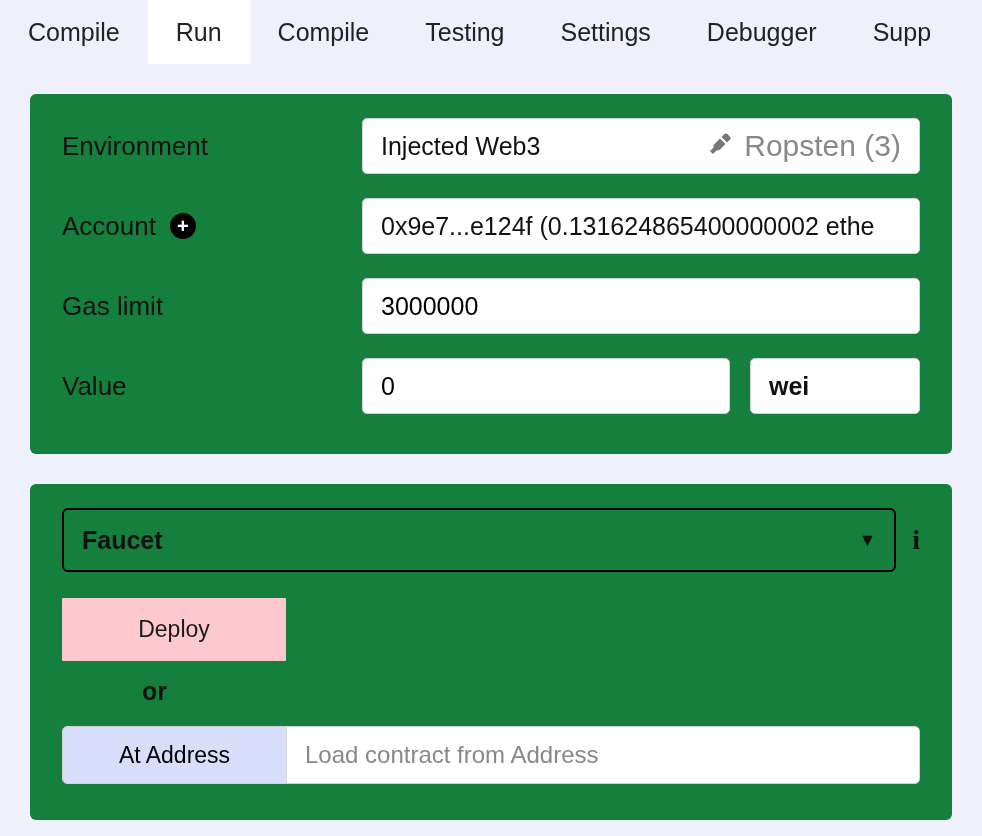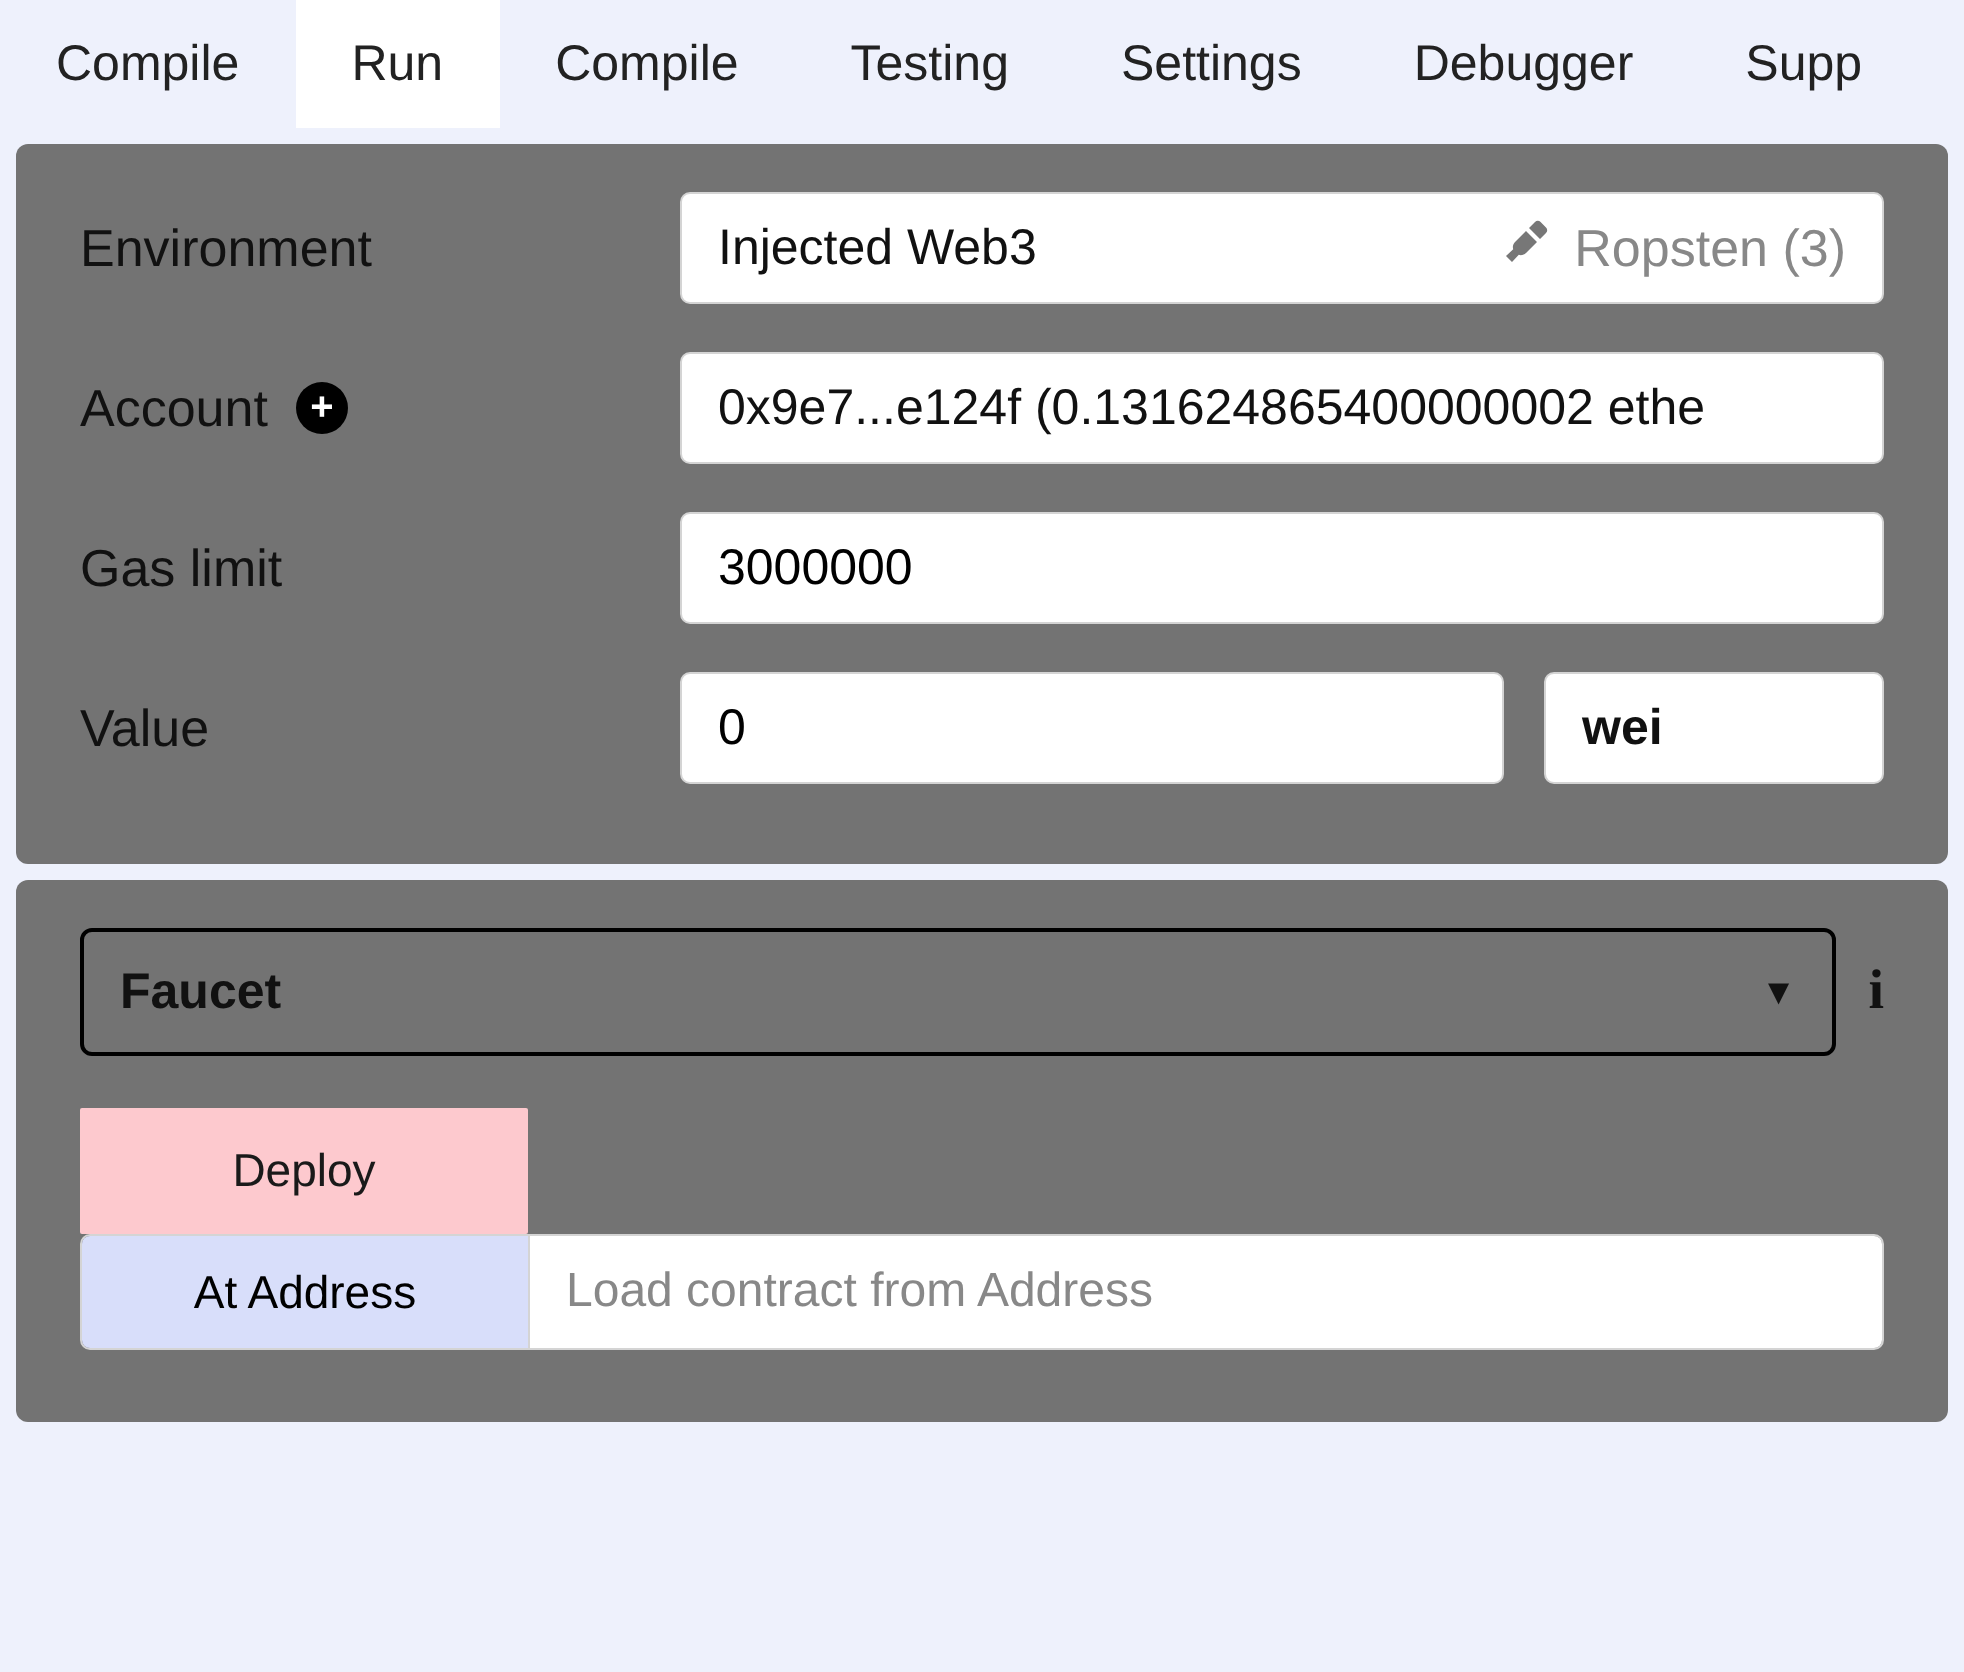--- a/index.html
+++ b/index.html
@@ -22,22 +22,22 @@
       font-size: 25px;
       display: flex;
       align-items: center;
       cursor: pointer;
       color: #222;
     }
     .tab.active {
       background: #fff;
     }
     .panel {
-      background: #737373;
-      margin: 8px;
+      background: #15803d;
+      margin: 30px;
       border-radius: 6px;
       padding: 24px 32px 36px 32px;
     }
     .row {
       display: flex;
       align-items: center;
       margin-bottom: 24px;
     }
     .row:last-child { margin-bottom: 4px; }
     .label-col {
@@ -65,21 +65,21 @@
       flex: 1;
       overflow: hidden;
       white-space: nowrap;
       text-overflow: ellipsis;
     }
     .select-env {
       justify-content: space-between;
     }
     .env-net {
       color: #888;
-      font-size: 26px;
+      font-size: 30px;
       display: flex;
       align-items: flex-start;
       gap: 12px;
     }
     .input-box input {
       border: none;
       outline: none;
       font-size: 25px;
       width: 100%;
       font-family: inherit;
@@ -247,18 +247,19 @@
   <div class="contract-row">
     <div class="contract-select">
       <span>Faucet</span>
       <span class="caret-down">▼</span>
     </div>
     <span class="info-icon">i</span>
   </div>
 
   <button class="deploy-btn">Deploy</button>
 
+  <div class="or-text">or</div>
 
   <div class="addr-row">
     <div class="at-addr-btn">At Address</div>
     <input class="addr-input" type="text" placeholder="Load contract from Address" style="">
   </div>
 </div>
 
 </body></html>

